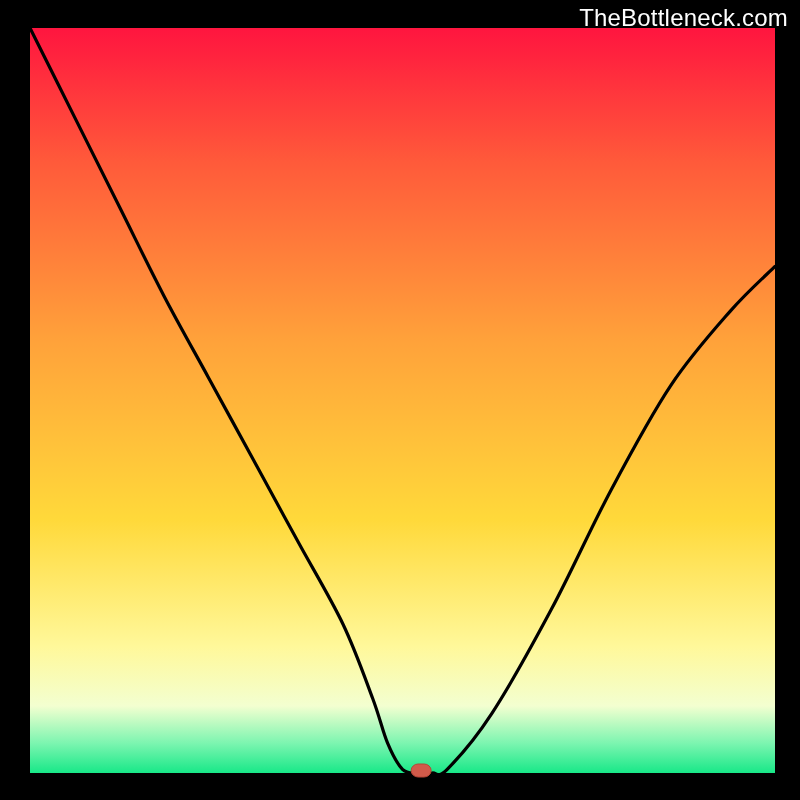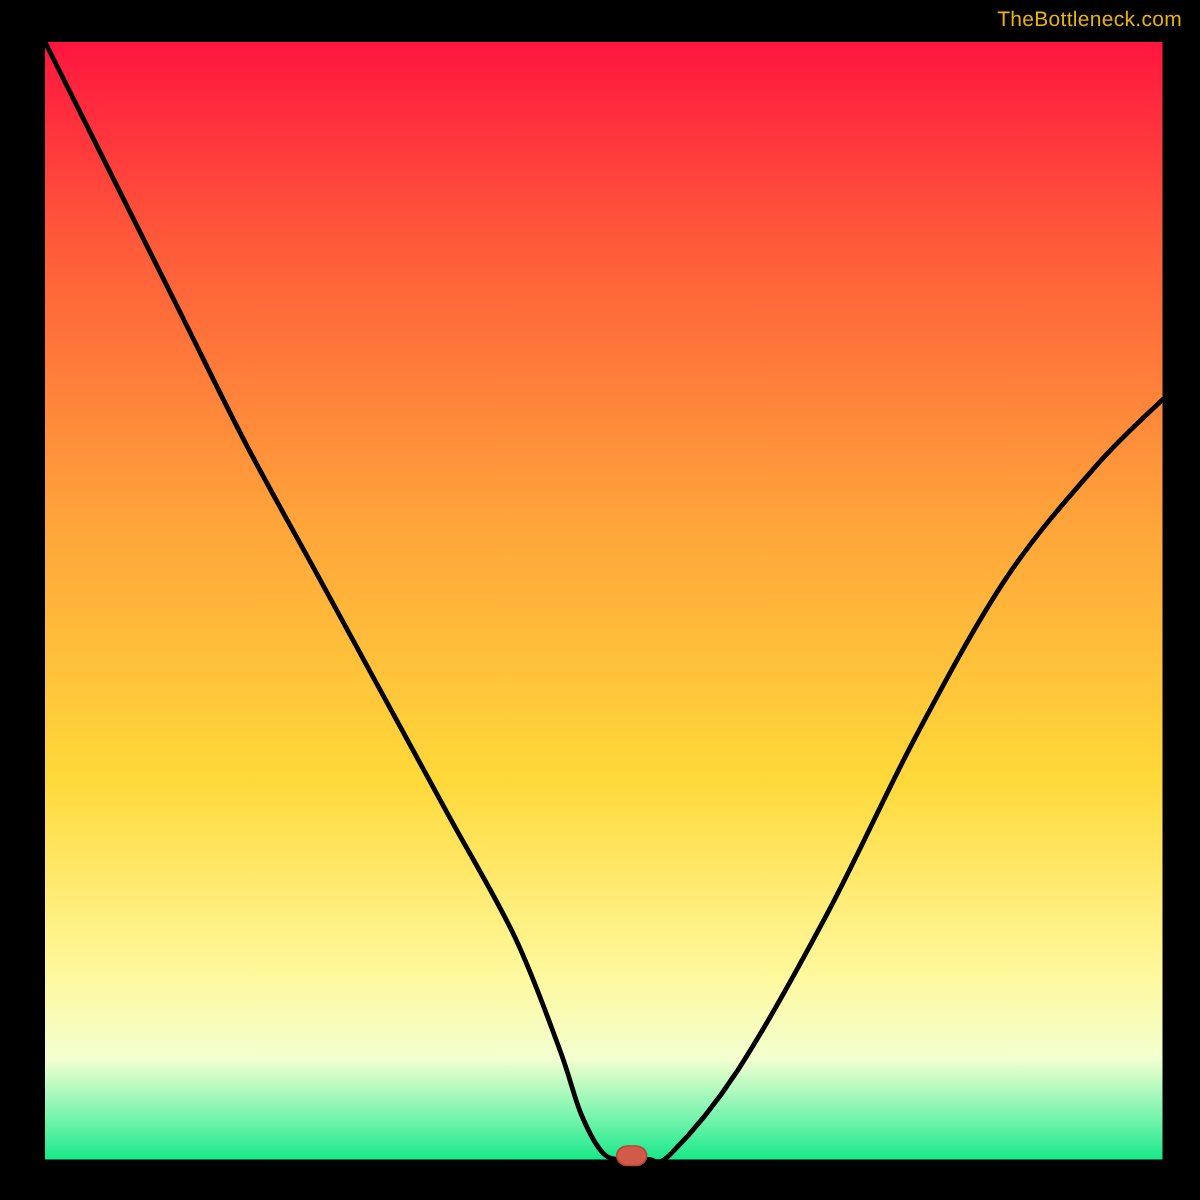--- a/index.html
+++ b/index.html
@@ -14,22 +14,22 @@
   .stage {
     position: relative;
     width: 800px;
     height: 800px;
     background: #000;
   }
   .watermark {
     position: absolute;
     top: 4px;
     right: 12px;
-    color: #eab308;
-    font-size: 14px;
+    color: #ffffff;
+    font-size: 24px;
     font-weight: 500;
     letter-spacing: 0.2px;
     z-index: 50;
   }
   svg.chart {
     position: absolute;
     left: 0;
     top: 0;
     width: 800px;
     height: 800px;

